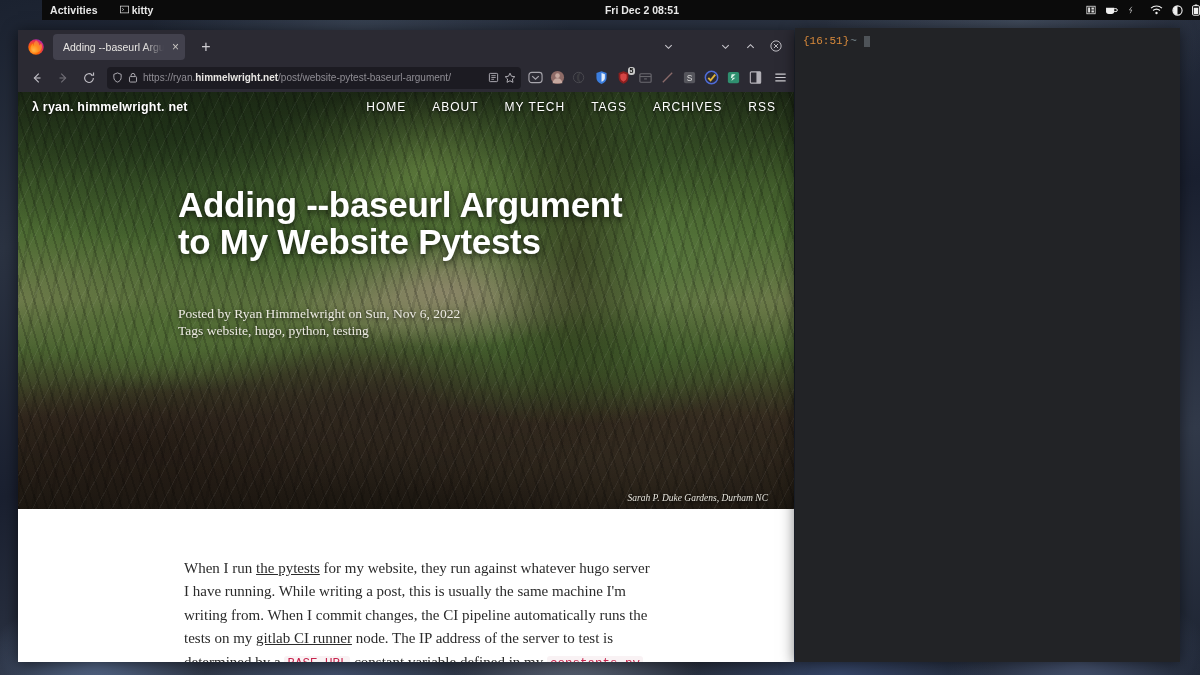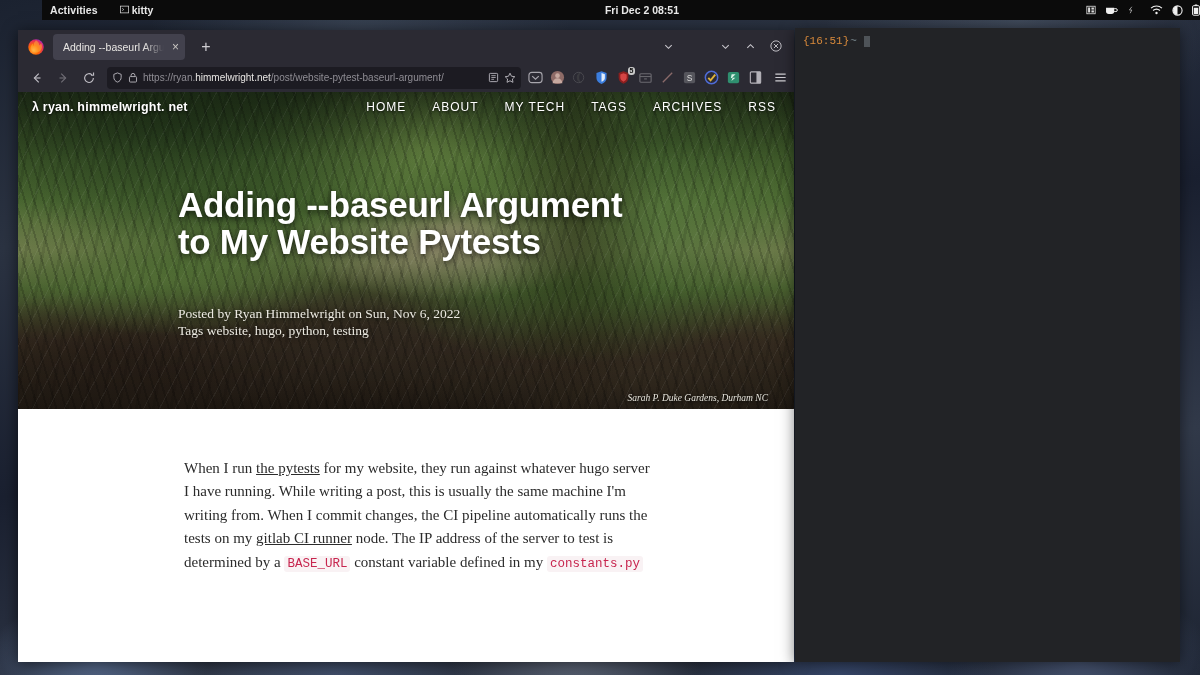--- a/index.html
+++ b/index.html
@@ -90,38 +90,38 @@
   #urlbar {
     flex: 1 1 auto; height: 22px; background: #1c1b22;
     border-radius: 4px; display: flex; align-items: center;
     margin: 0 7px 0 5px; padding: 0 5px; gap: 5px; min-width: 0;
   }
   #url-text {
     flex: 1 1 auto; font-size: 10px; color: #8f8d94;
     white-space: nowrap; overflow: hidden;
     font-family: "Liberation Sans", sans-serif;
   }
-  #url-text b { color: #e8e6e3; font-weight: normal; }
+  #url-text b { color: #e8e6e3; font-weight: bold; }
   #url-text .proto { color: #8f8d94; }
   .url-ic { color: #b8b6bd; display: flex; align-items: center; }
   #ext-icons { display: flex; align-items: center; gap: 7px; padding-right: 2px; }
   .ext { width: 15px; height: 15px; position: relative; flex: 0 0 auto; }
   .badge {
     position: absolute; top: -3px; right: -4px;
     background: #c9c9c9; color: #111; font-size: 7px;
     border-radius: 3px; padding: 0 1.5px; line-height: 8px;
     font-weight: bold;
   }
   .ff-menu { margin-left: 8px; color: #d0ced4; display: flex; align-items: center; }
 
   
   #page { height: 570px; background: #fff; overflow: hidden; position: relative; }
 
   #hero {
-    height: 317px; position: relative; overflow: hidden;
+    height: 417px; position: relative; overflow: hidden;
     background:
       radial-gradient(ellipse 420px 200px at 20% 8%, #253a1c 0%, transparent 62%),
       radial-gradient(ellipse 300px 160px at 78% 6%, #3d5a2b 0%, transparent 60%),
       radial-gradient(ellipse 260px 120px at 52% 18%, #5d7a3c 0%, transparent 65%),
       radial-gradient(ellipse 340px 140px at 30% 34%, #42602c 0%, transparent 62%),
       radial-gradient(ellipse 300px 130px at 80% 40%, #54733a 0%, transparent 60%),
       radial-gradient(ellipse 250px 90px at 55% 48%, #8a8567 0%, transparent 62%),
       radial-gradient(ellipse 280px 110px at 20% 56%, #4f6b33 0%, transparent 60%),
       radial-gradient(ellipse 320px 120px at 72% 62%, #3f5c2a 0%, transparent 62%),
       radial-gradient(ellipse 400px 130px at 45% 76%, #332a20 0%, transparent 65%),

